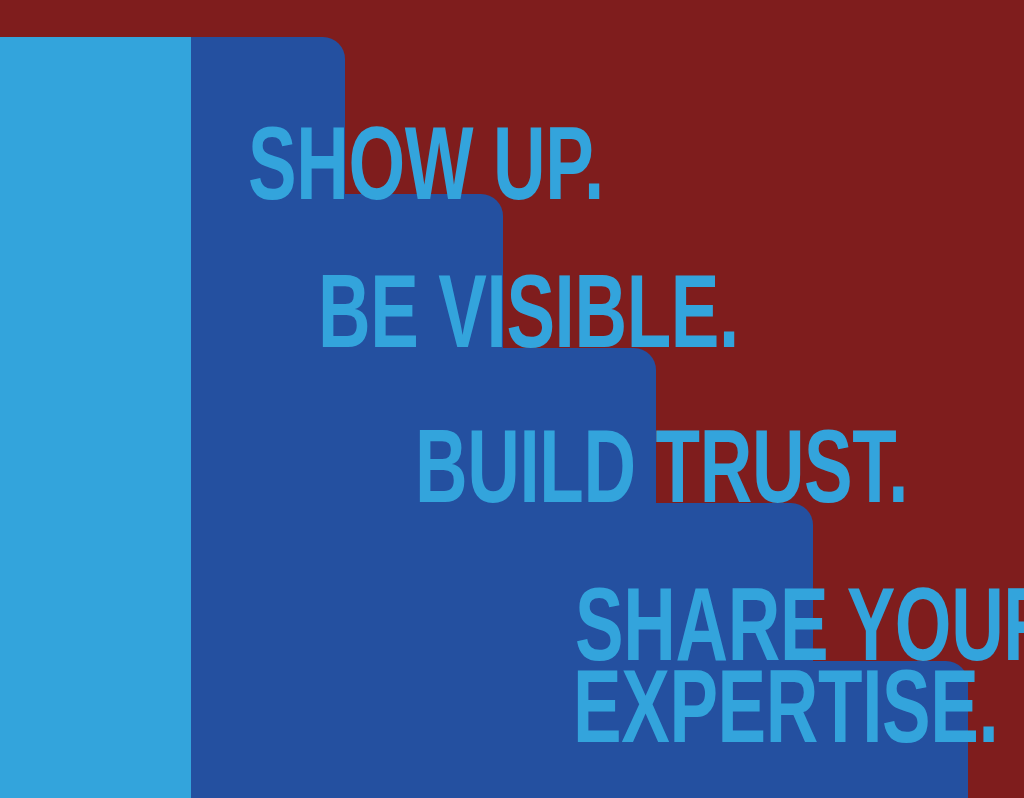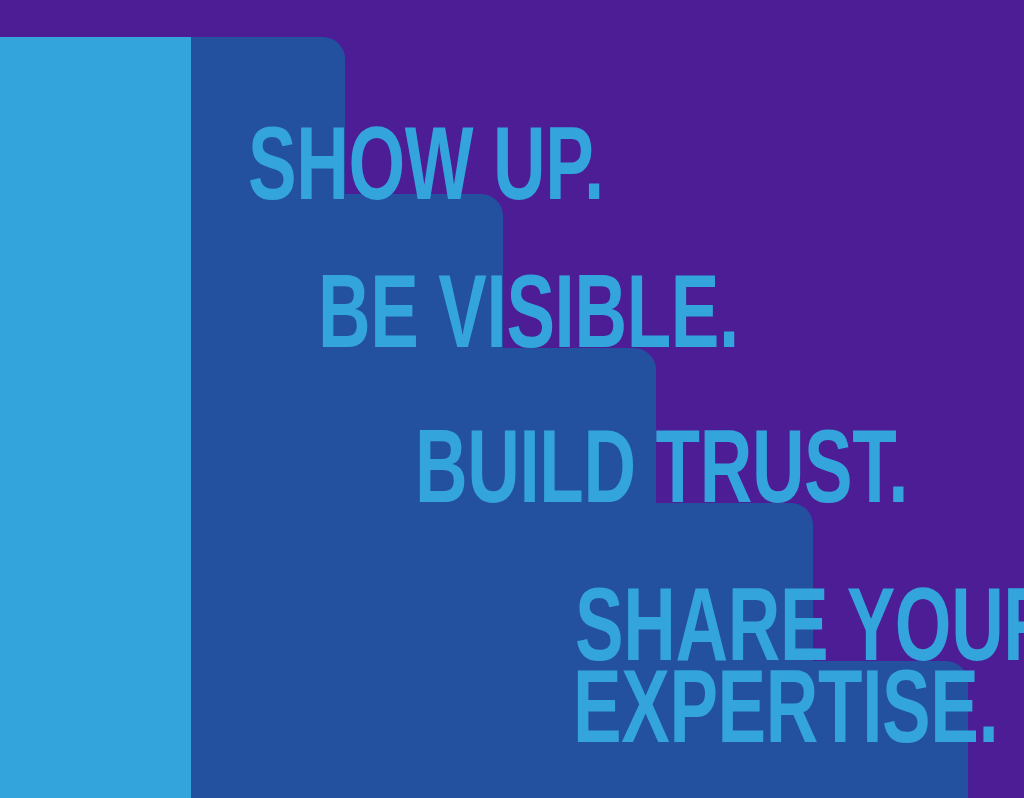--- a/index.html
+++ b/index.html
@@ -9,21 +9,21 @@
     background: #ffffff;
   }
   body {
     font-family: "Liberation Sans", "DejaVu Sans", sans-serif;
   }
 
   #poster {
     position: relative;
     width: 1024px;
     height: 798px;
-    background: #4c1d95;
+    background: #7f1d1d;
     overflow: hidden;
   }
 
   
   .left-band {
     position: absolute;
     left: 0;
     top: 37px;
     width: 191px;
     height: 761px;

